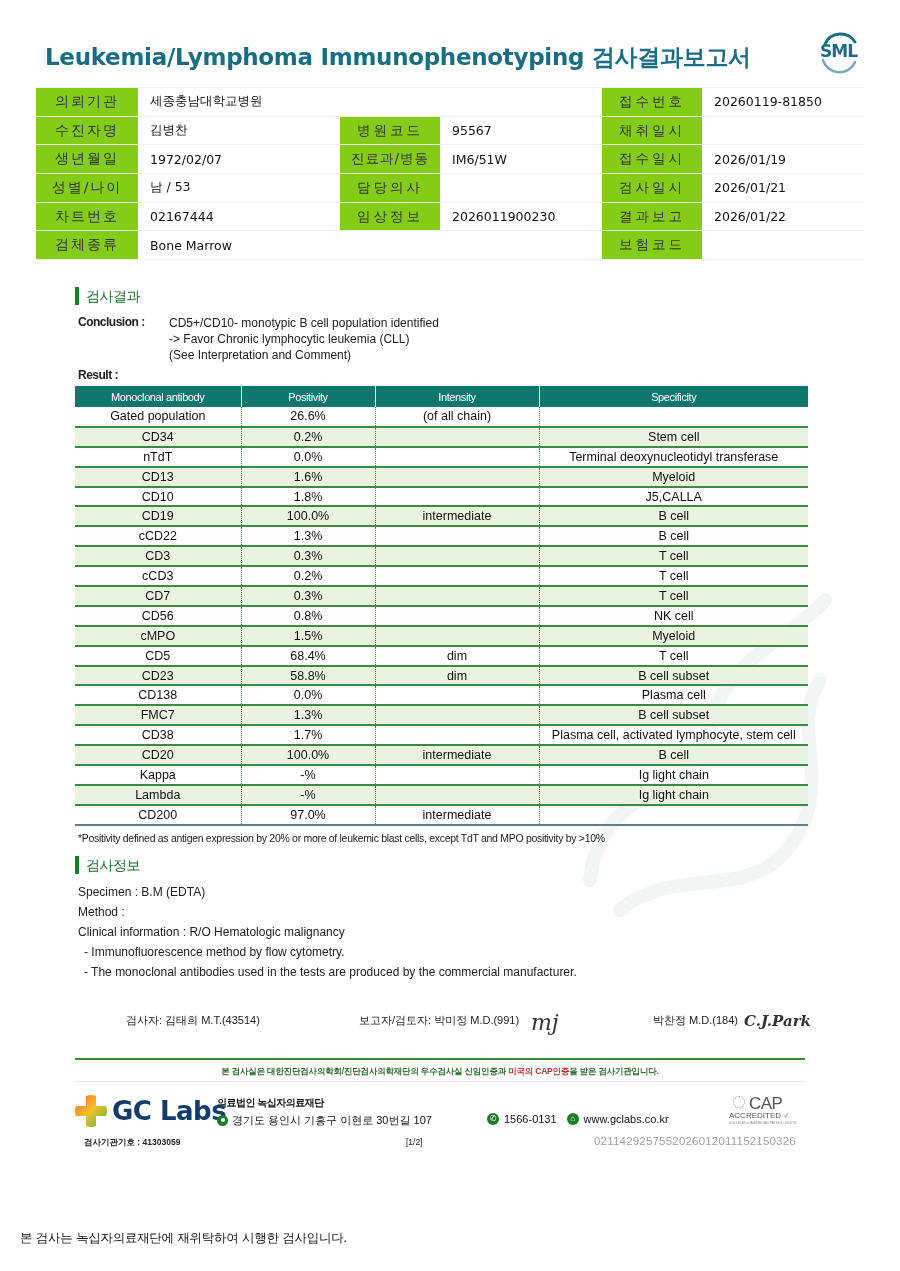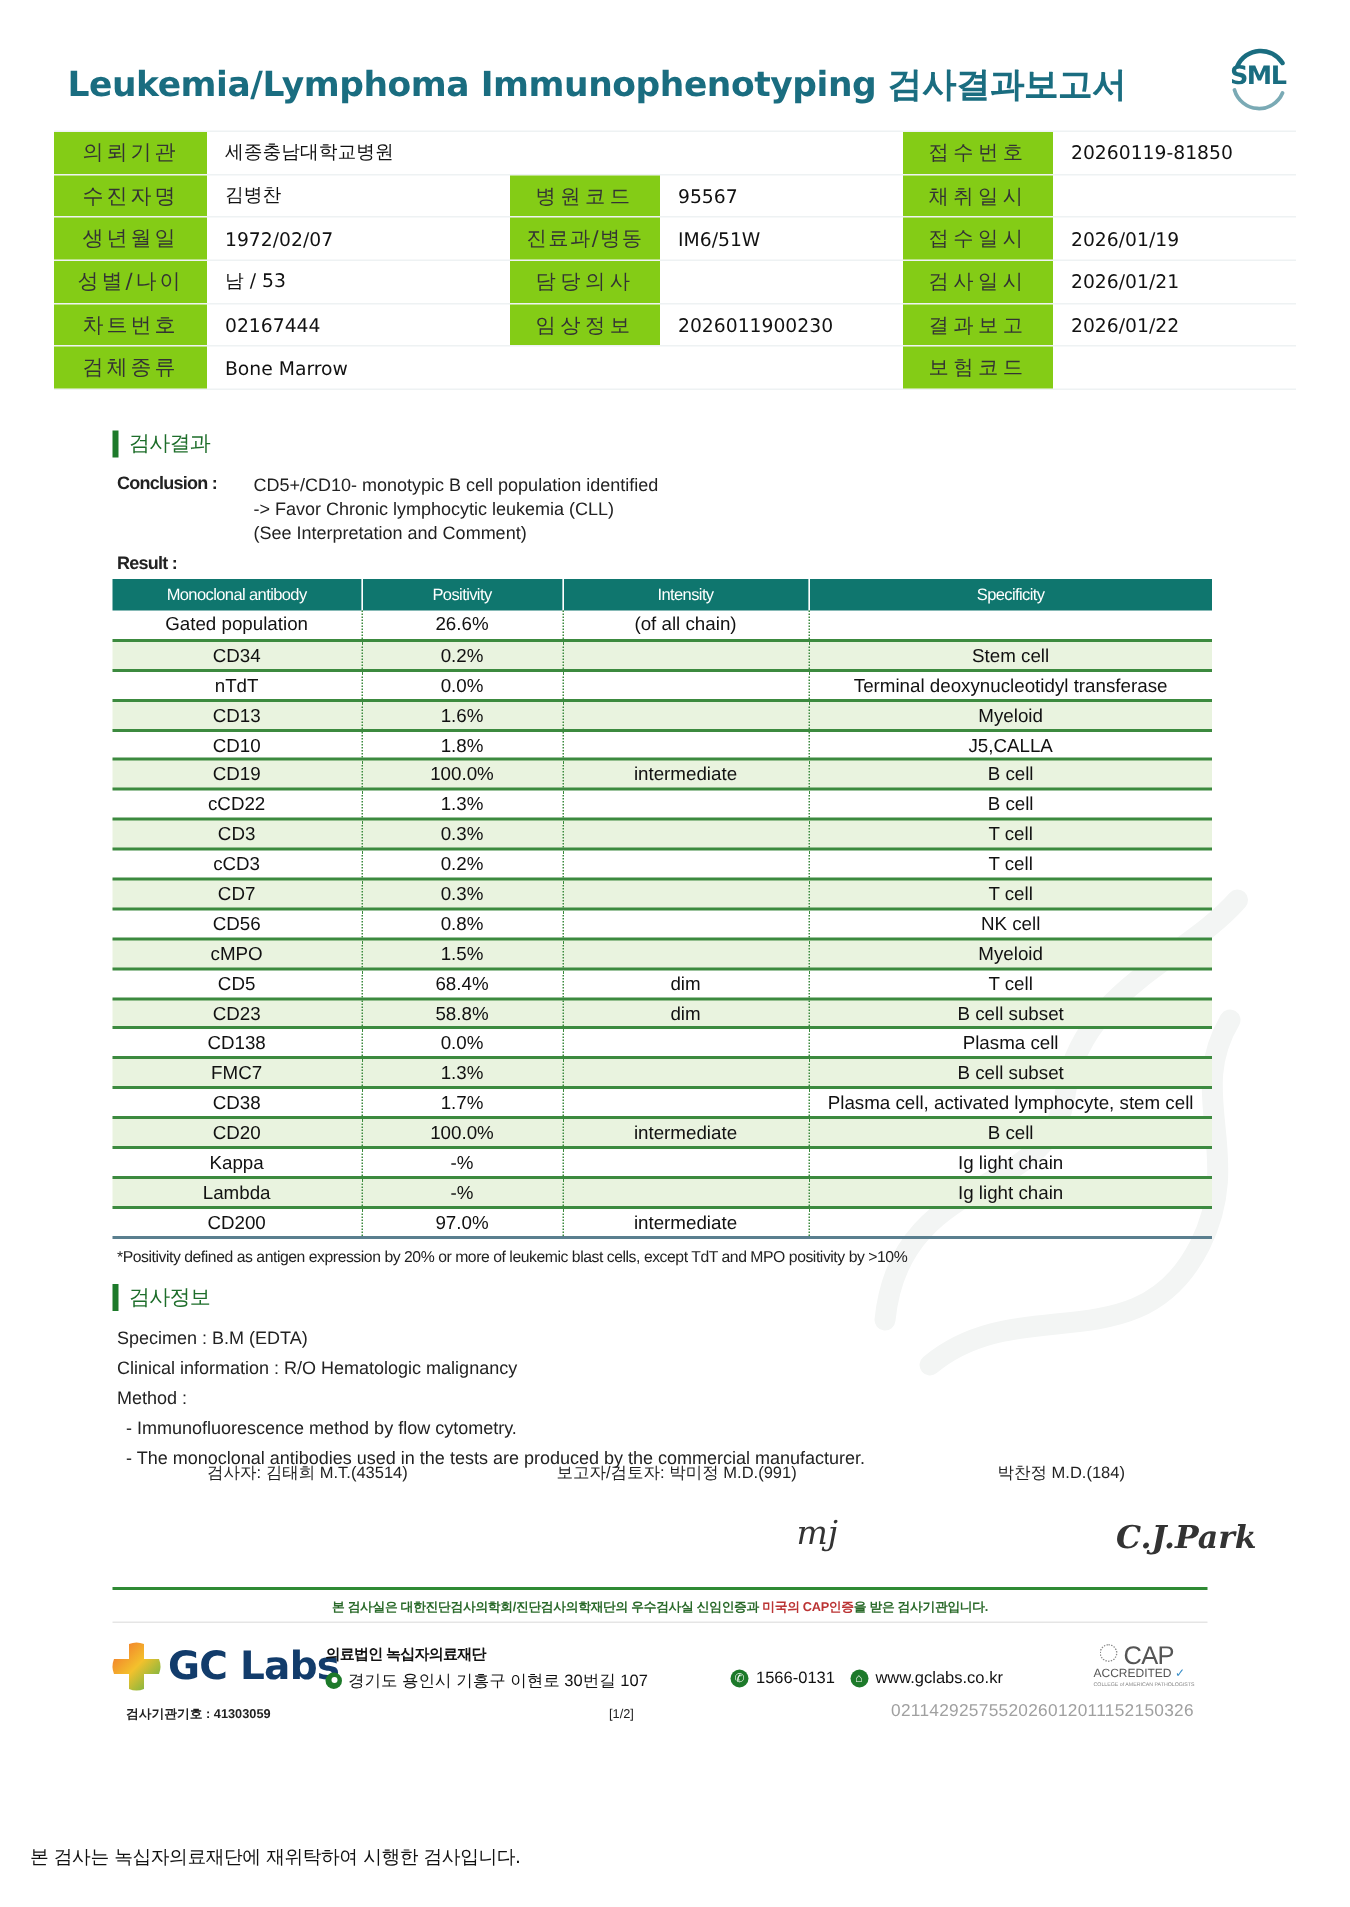--- a/index.html
+++ b/index.html
@@ -47,21 +47,21 @@
   .rt tr.last td { border-bottom: 2px solid #5a7f8f; }
   .rt col.a { width: 166px; } .rt col.b { width: 134px; } .rt col.c { width: 164px; } .rt col.d { width: 269px; }
 
   .footnote { position: absolute; left: 78px; top: 832px; font-size: 10.5px; letter-spacing: -0.3px; }
 
   .testinfo { position: absolute; left: 78px; top: 882px; font-size: 12px; }
   .testinfo div { line-height: 20px; white-space: nowrap; }
   .testinfo .m { padding-left: 6px; }
 
   
-  .sig { position: absolute; top: 974px; font-size: 11px; white-space: nowrap; margin-left: 12px; }
+  .sig { position: absolute; top: 1013px; font-size: 11px; white-space: nowrap; }
   .sig-script { position: absolute; font-family: "DejaVu Serif", serif; font-style: italic; color: #333; }
 
   .cert-rule { position: absolute; left: 75px; top: 1058px; width: 730px; height: 2px; background: #2f8a34; }
   .cert-text { position: absolute; left: 75px; top: 1066px; width: 730px; text-align: center; font-size: 8.5px; font-weight: bold; color: #2a6a2a; letter-spacing: -0.2px; }
   .cert-text .sub { color: #b33; }
   .cert-rule2 { position: absolute; left: 75px; top: 1081px; width: 730px; height: 1px; background: #e5e5e5; }
 
   
   .gc-logo { position: absolute; left: 74px; top: 1094px; height: 34px; display: flex; align-items: center; }
   .gc-cross { position: relative; width: 34px; height: 34px; }
@@ -305,31 +305,31 @@
         <td></td>
       </tr>
     </tbody>
 </table>
 
 <div class="footnote">*Positivity defined as antigen expression by 20% or more of leukemic blast cells, except  TdT and MPO positivity by &gt;10%</div>
 
 <div class="section-h" style="top:856px">검사정보</div>
 <div class="testinfo">
   <div>Specimen :  B.M (EDTA)</div>
+  <div>Method :</div>
   <div>Clinical information :  R/O Hematologic malignancy</div>
-  <div>Method :</div>
   <div class="m">- Immunofluorescence method by flow cytometry.</div>
   <div class="m">- The monoclonal antibodies used in the tests are produced by the commercial manufacturer.</div>
 </div>
 
 <div class="sig" style="left:126px">검사자: 김태희 M.T.(43514)</div>
 <div class="sig" style="left:359px">보고자/검토자: 박미정 M.D.(991)</div>
 <div class="sig-script" style="left:531px; top:1010px; font-size:22px;">mj</div>
 <div class="sig" style="left:653px">박찬정 M.D.(184)</div>
-<div class="sig-script" style="left:744px; top:1012px; font-size:21px; font-weight:bold;">C.J.Park</div>
+<div class="sig-script" style="left:744px; top:1012px; font-size:15px; font-weight:bold;">C.J.Park</div>
 
 <div class="cert-rule"></div>
 <div class="cert-text">
   <span>본 검사실은 대한진단검사의학회/진단검사의학재단의 우수검사실 신임인증과 </span><span class="sub">미국의 CAP인증</span><span>을 받은 검사기관입니다.</span>
 </div>
 <div class="cert-rule2"></div>
 
 <div class="gc-logo">
   <svg class="gc-cross" viewBox="0 0 34 34">
     <defs>

